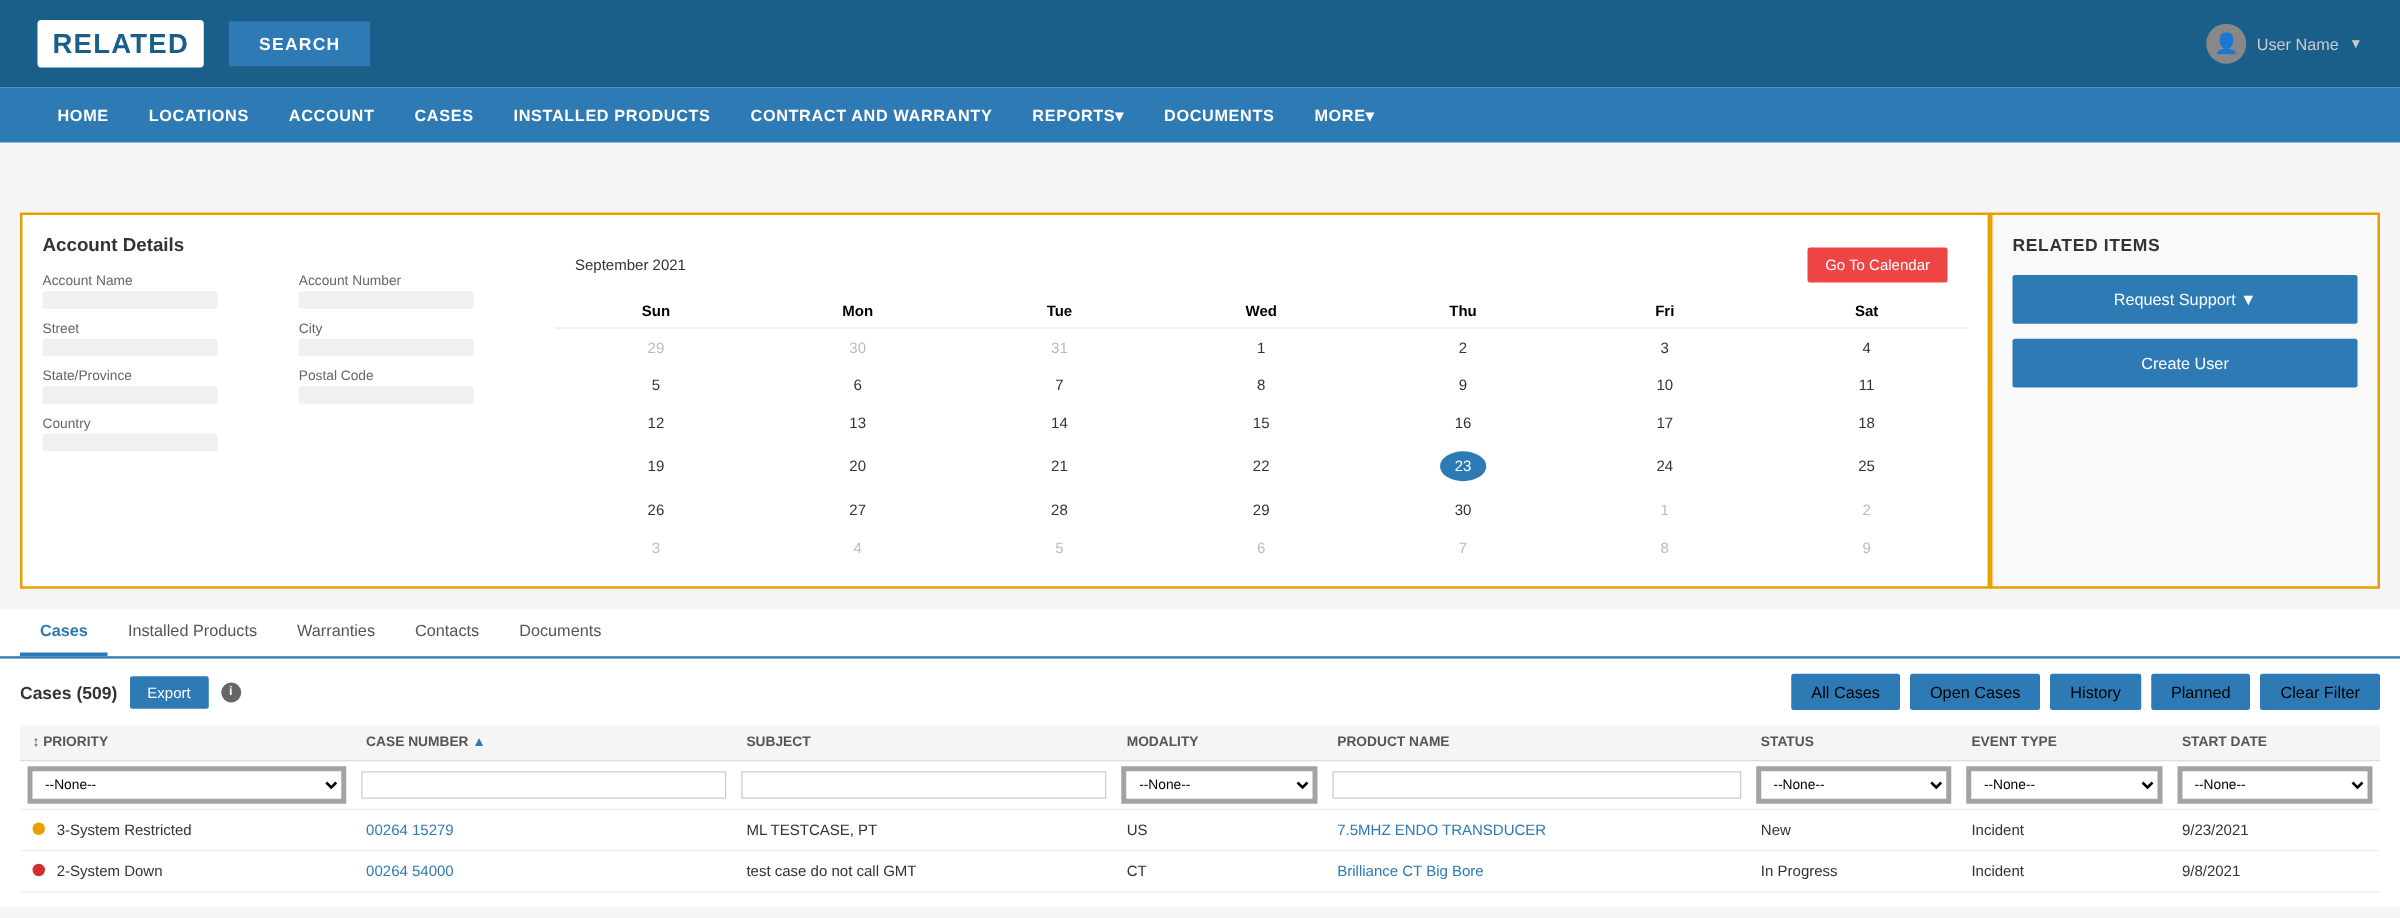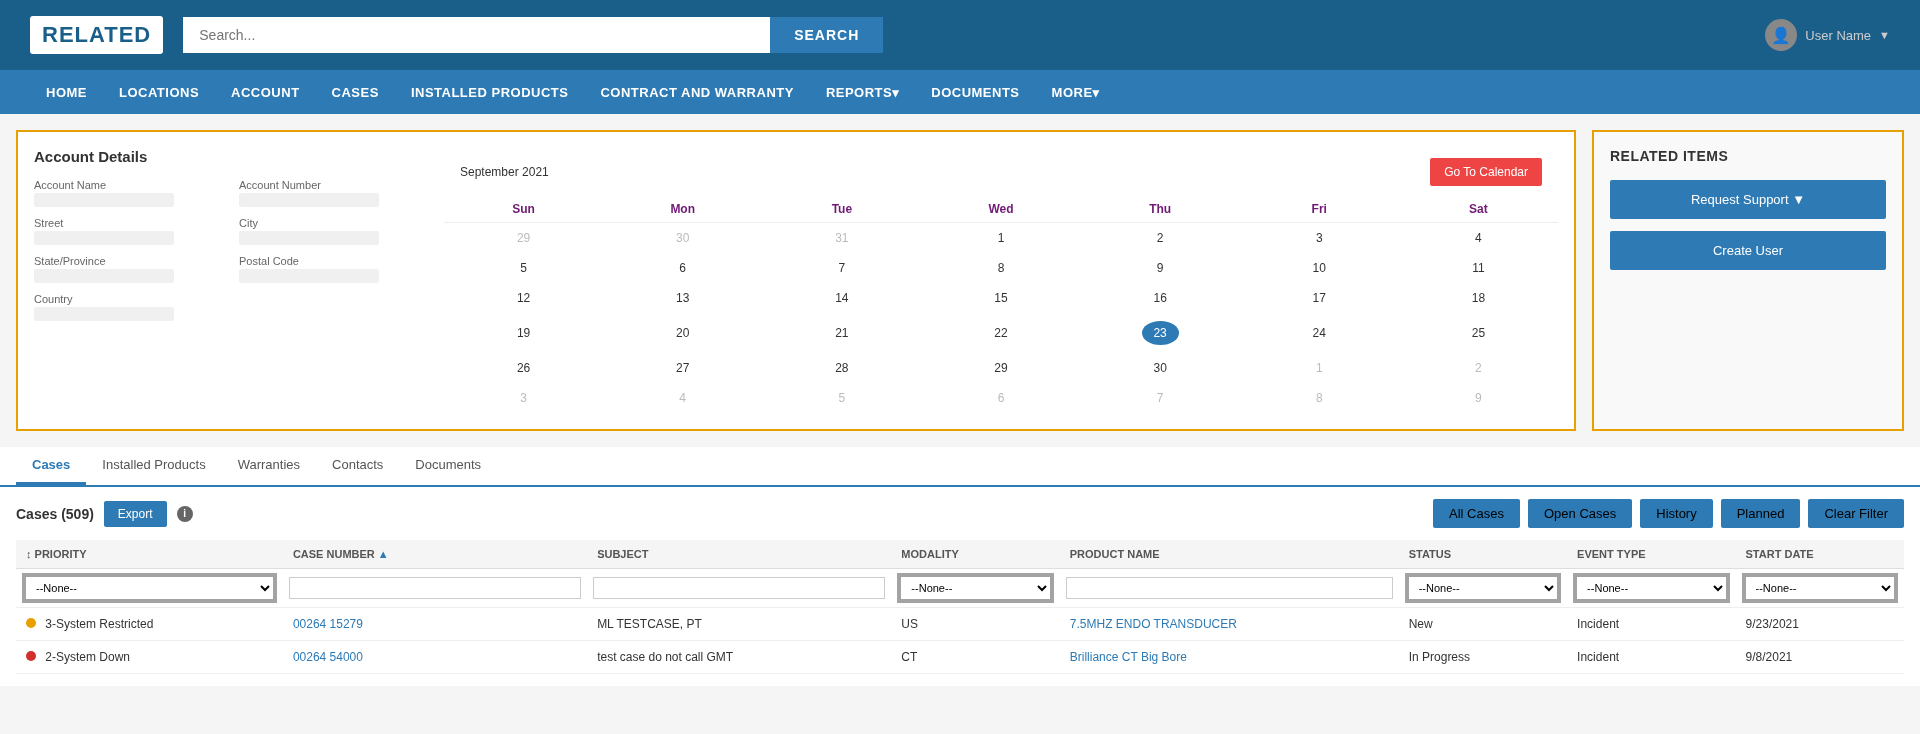--- a/index.html
+++ b/index.html
@@ -87,21 +87,21 @@
       align-items: center;
       cursor: pointer;
       letter-spacing: 0.5px;
     }
     .nav-item.has-dropdown::after { content: ' ▾'; }
 
     
     .main-content {
       display: flex;
       padding: 16px;
-      gap: 16px;
+      margin-top: 40px;
     }
 
     
     .left-center {
       flex: 1;
       border: 2px solid #e8a000;
       background: #fff;
       padding: 16px;
     }
 
@@ -152,21 +152,21 @@
       border-radius: 2px;
     }
     .calendar-grid {
       width: 100%;
       border-collapse: collapse;
     }
     .calendar-grid th {
       text-align: center;
       padding: 6px 4px;
       font-size: 12px;
-      color: #701a75;
+      color: #000000;
       border-bottom: 1px solid #eee;
       width: 14.28%;
     }
     .calendar-grid td {
       text-align: center;
       padding: 8px 4px;
       font-size: 12px;
       color: #333;
       border: none;
     }
@@ -349,21 +349,20 @@
     .calendar-wrap { flex: 1; }
   </style>
 </head>
 <body>
 
 <header class="top-header">
   <div class="logo-box">
     <span class="logo-text">RELATED</span>
   </div>
   <div class="search-bar">
-    <input class="search-input" type="text" placeholder="Search..." style="">
     <button class="search-btn">SEARCH</button>
   </div>
   <div class="user-area">
     <div class="user-avatar">
       <span>👤</span>
     </div>
     <span class="user-name">User Name</span>
     <span class="chevron-down">▼</span>
   </div>
 </header>

